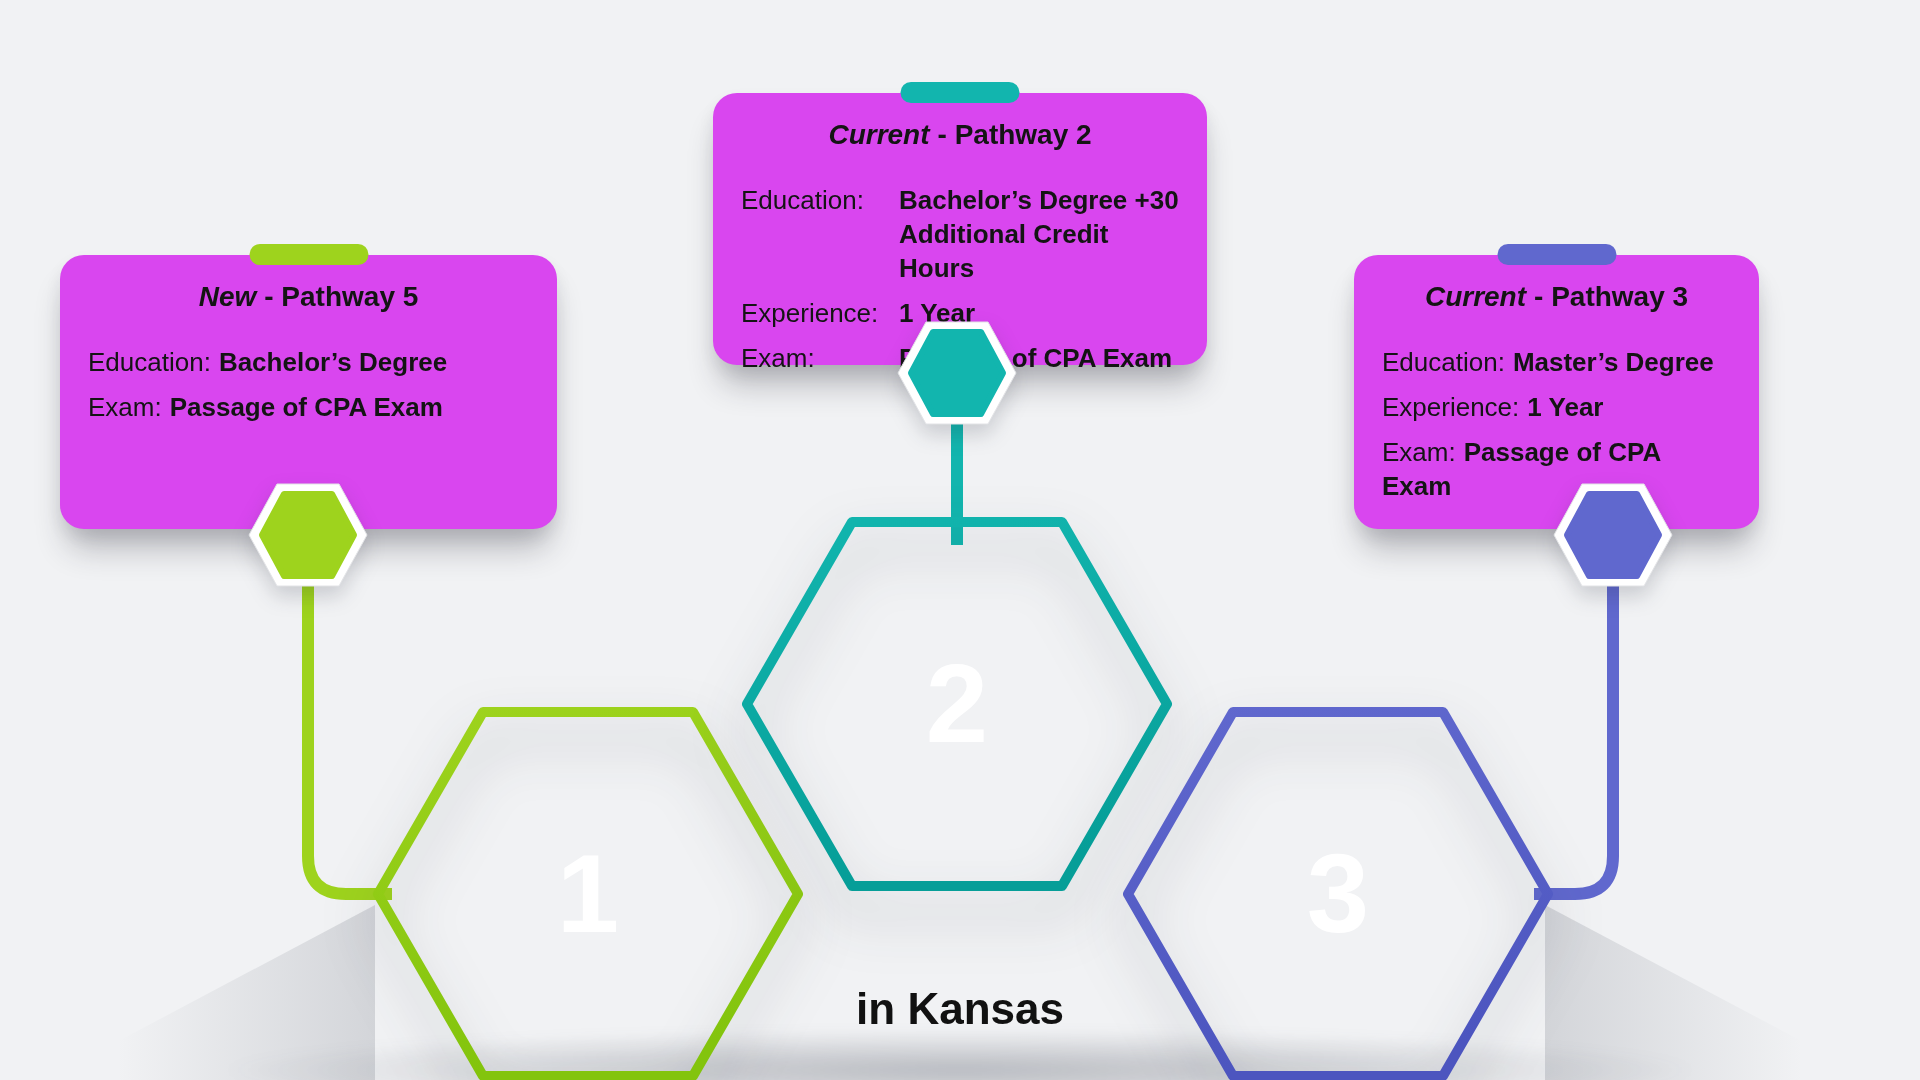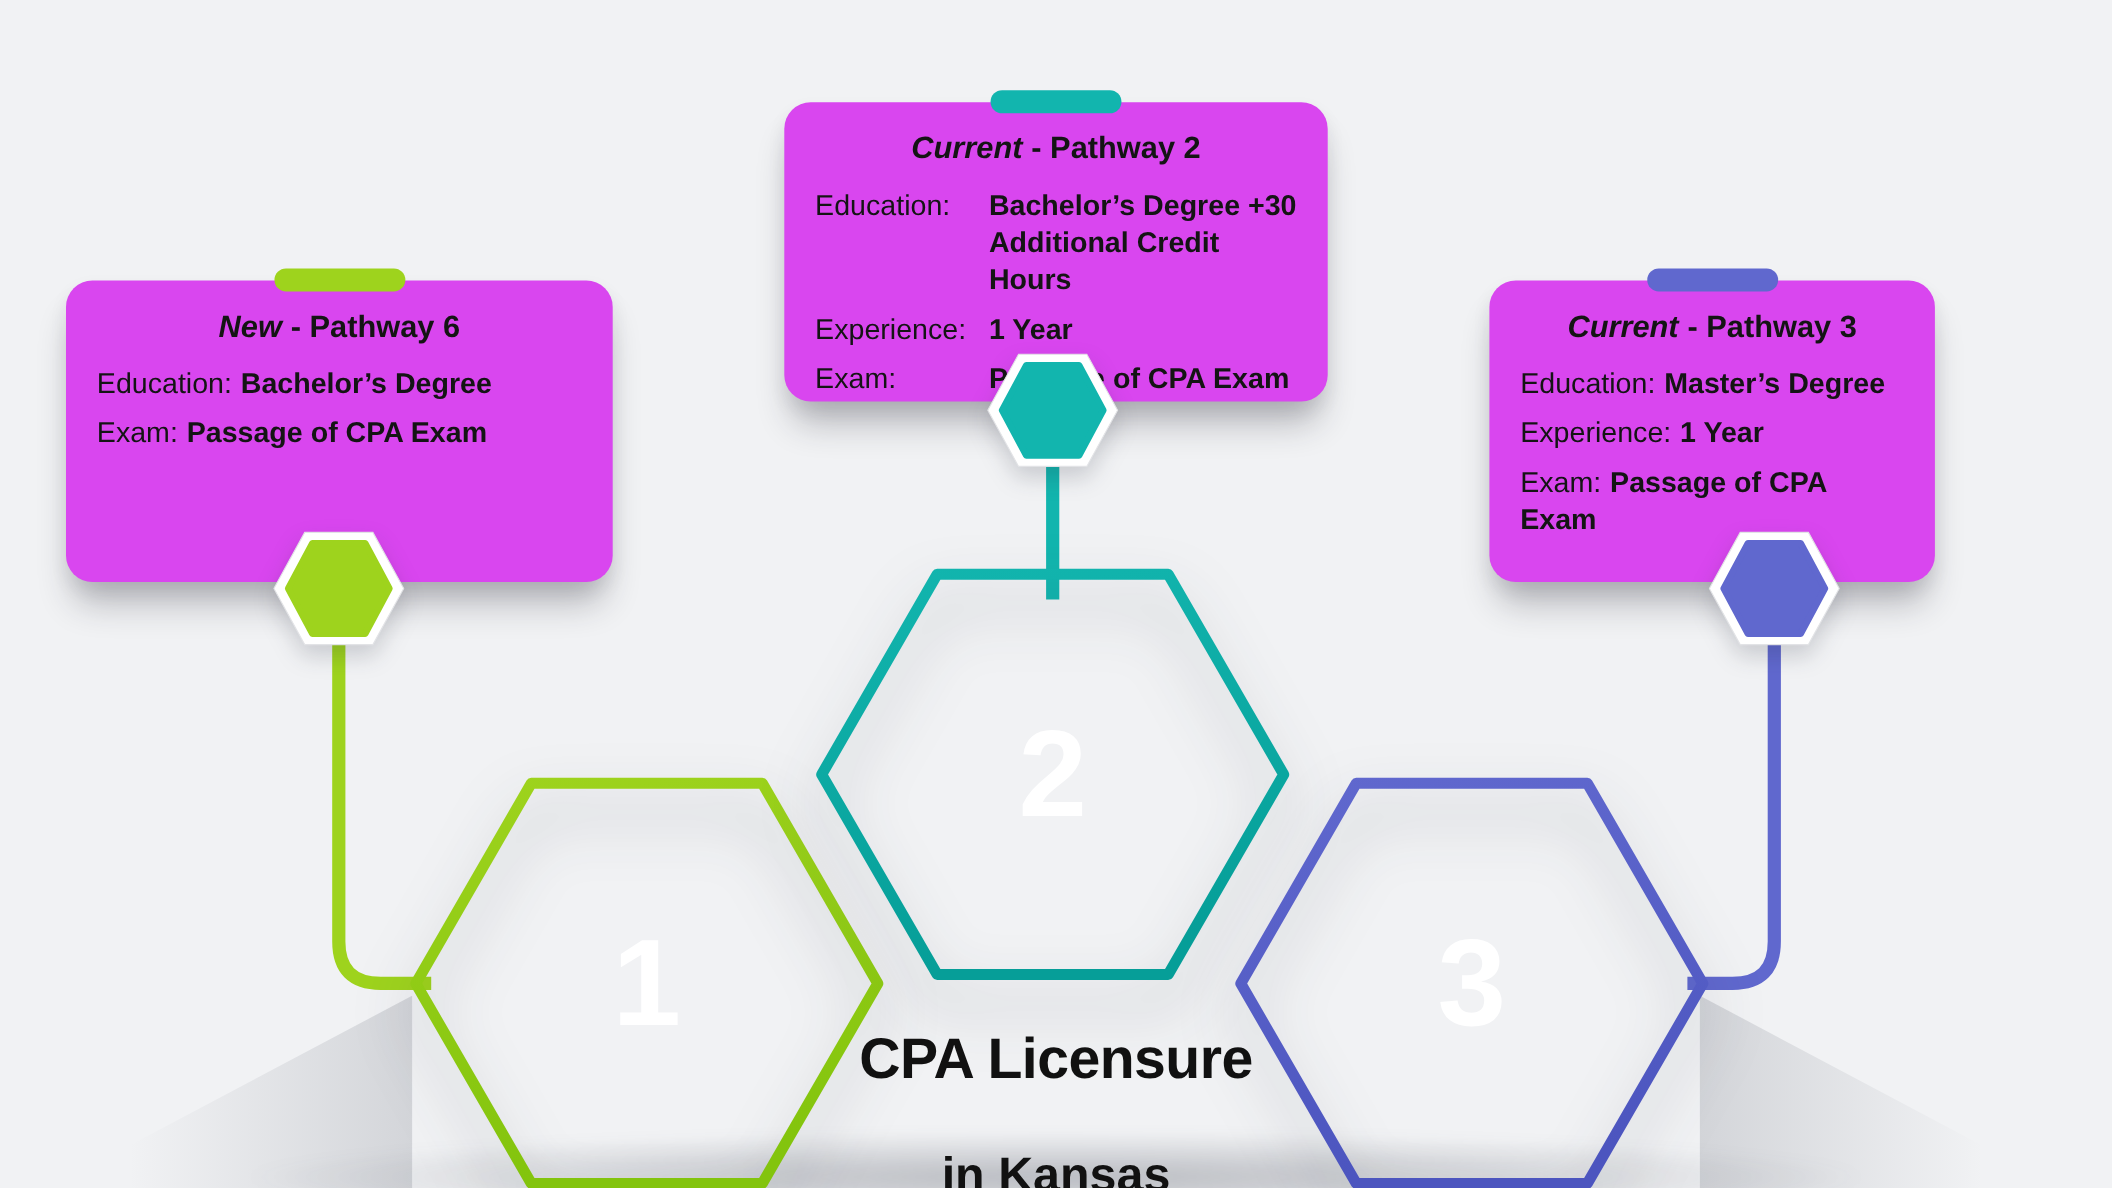--- a/index.html
+++ b/index.html
@@ -40,21 +40,21 @@
     box-shadow:0 26px 32px -8px rgba(35,38,50,.30),0 8px 16px rgba(35,38,50,.08);
     padding:26px 28px 0 28px;box-sizing:border-box;
   }
   .pill{
     position:absolute;top:-11px;left:50%;transform:translateX(-50%);
     width:119px;height:21px;border-radius:11px;background:var(--accent);
   }
   .card-title{text-align:center;font-size:28px;font-weight:700;line-height:32px;}
   .card-title .em{font-style:italic;}
   .card-title .rest{margin-left:8px;}
-  .rows{margin-top:18px;}
+  .rows{margin-top:32px;}
   .row{line-height:34px;margin-bottom:11px;font-size:26px;}
   .row .label{font-weight:400;}
   .row .value{font-weight:700;white-space:pre-line;}
   .card.columned .row{display:grid;grid-template-columns:158px 1fr;}
   .card:not(.columned) .row .value{margin-left:8px;}
 
   
   .small-hex{position:absolute;z-index:5;width:124px;height:110px;}
   .small-hex svg{overflow:visible;filter:drop-shadow(0 10px 10px rgba(30,35,50,.18));}
   .small-hex .outer{fill:#ffffff;stroke:#e2e3e6;stroke-width:1;}
@@ -88,21 +88,21 @@
           </linearGradient>
         </defs>
         <polygon points="105,0 315,0 420,182 315,364 105,364 0,182" fill="url(#grad0)" stroke="url(#grad0)"></polygon>
       </svg>
       <div class="hex-num">1</div>
     </div>
 
     <div class="card" style="left:60px;top:255px;width:497px;height:274px;">
       <div class="pill"></div>
       <div class="card-title">
-        <span class="em">New</span><span class="rest">- Pathway 6</span>
+        <span class="em">New</span><span class="rest">- Pathway 5</span>
       </div>
       <div class="rows">
         <div class="row">
           <span class="label">Education:</span><span class="value">Bachelor’s Degree</span>
         </div>
         <div class="row">
           <span class="label">Exam:</span><span class="value">Passage of CPA Exam</span>
         </div>
       </div>
     </div>
@@ -201,17 +201,16 @@
 
     <div class="small-hex" style="left:1551px;top:480px;">
       <svg width="124" height="110" viewBox="0 0 124 110">
         <polygon class="outer" points="31,4 93,4 121,55 93,106 31,106 3,55"></polygon>
         <polygon class="inner" points="38,14 86,14 108,55 86,96 38,96 16,55"></polygon>
       </svg>
     </div>
   </div>
 
   <div class="main-title">
-    <div class="line1">CPA Licensure</div>
     <div class="line2">in Kansas</div>
   </div>
 
 </div>
 
 </body></html>

